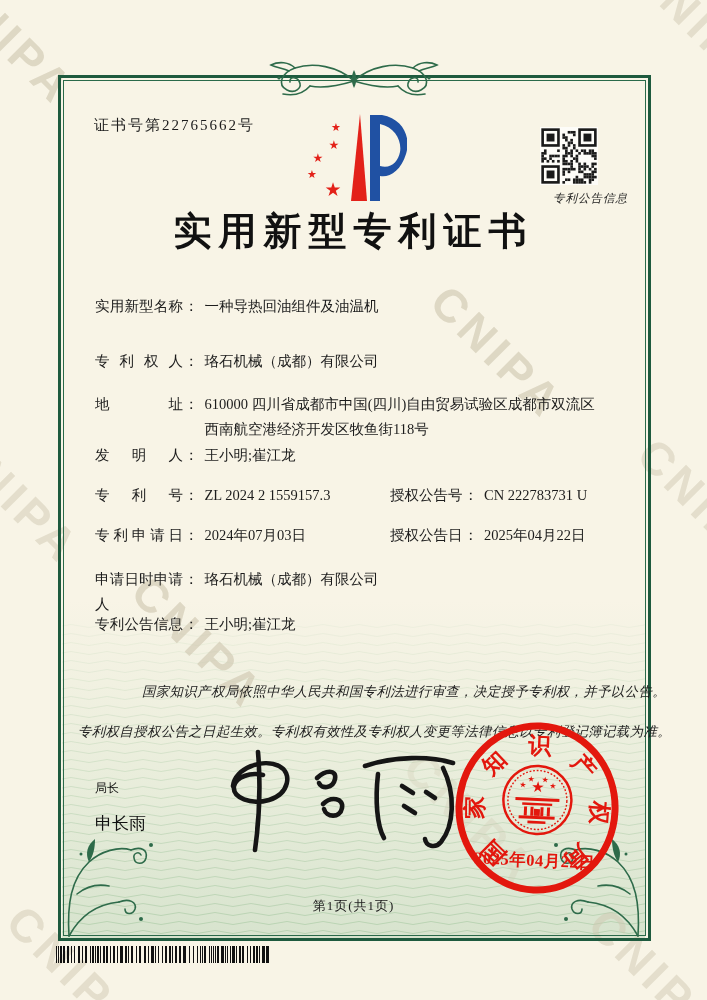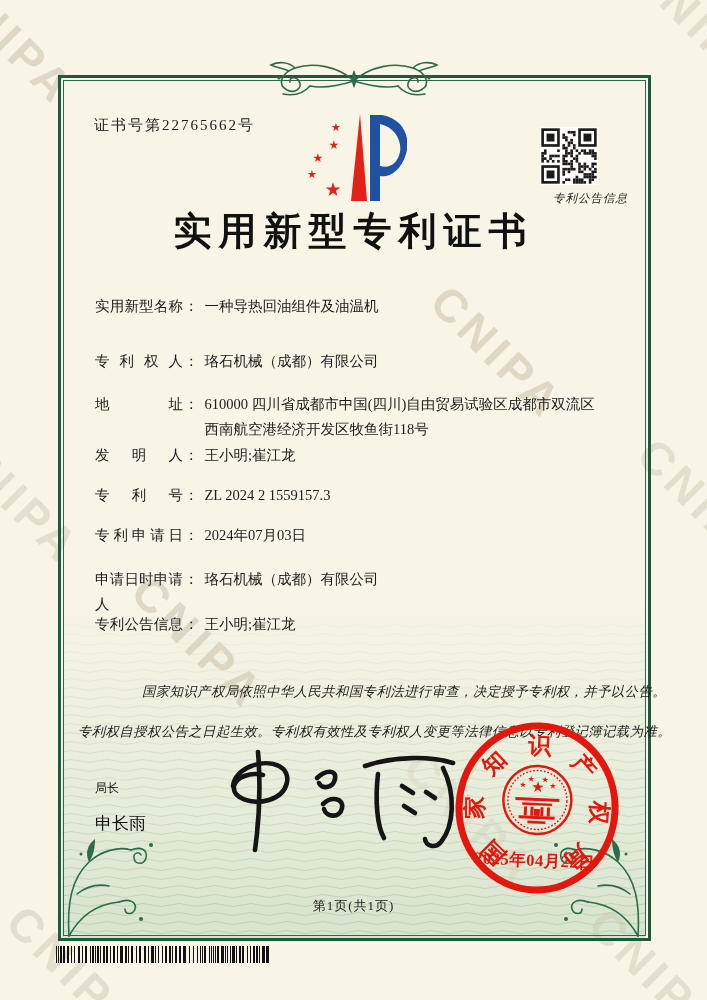--- a/index.html
+++ b/index.html
@@ -367,23 +367,29 @@
   <span class="flabel">专利权人</span><span class="colon">：</span><span class="fvalue">珞石机械（成都）有限公司</span>
 </div>
 <div class="frow" style="top:392px">
   <span class="flabel">地址</span><span class="colon">：</span><span class="fvalue">610000 四川省成都市中国(四川)自由贸易试验区成都市双流区西南航空港经济开发区牧鱼街118号</span>
 </div>
 <div class="frow" style="top:443px">
   <span class="flabel">发明人</span><span class="colon">：</span><span class="fvalue">王小明;崔江龙</span>
 </div>
 <div class="frow" style="top:483px">
   <span class="flabel">专利号</span><span class="colon">：</span><span class="fvalue">ZL 2024 2 1559157.3</span>
+  <span class="rcol">
+    <span class="rlabel">授权公告号</span><span class="colon">：</span><span>CN 222783731 U</span>
+  </span>
 </div>
 <div class="frow" style="top:523px">
   <span class="flabel">专利申请日</span><span class="colon">：</span><span class="fvalue">2024年07月03日</span>
+  <span class="rcol">
+    <span class="rlabel">授权公告日</span><span class="colon">：</span><span>2025年04月22日</span>
+  </span>
 </div>
 <div class="frow" style="top:567px">
   <span class="flabel">申请日时申请人</span><span class="colon">：</span><span class="fvalue">珞石机械（成都）有限公司</span>
 </div>
 <div class="frow" style="top:612px">
   <span class="flabel">专利公告信息</span><span class="colon">：</span><span class="fvalue">王小明;崔江龙</span>
 </div>
 
 <div class="legal l1">国家知识产权局依照中华人民共和国专利法进行审查，决定授予专利权，并予以公告。</div>
 <div class="legal l2">专利权自授权公告之日起生效。专利权有效性及专利权人变更等法律信息以专利登记簿记载为准。</div>

